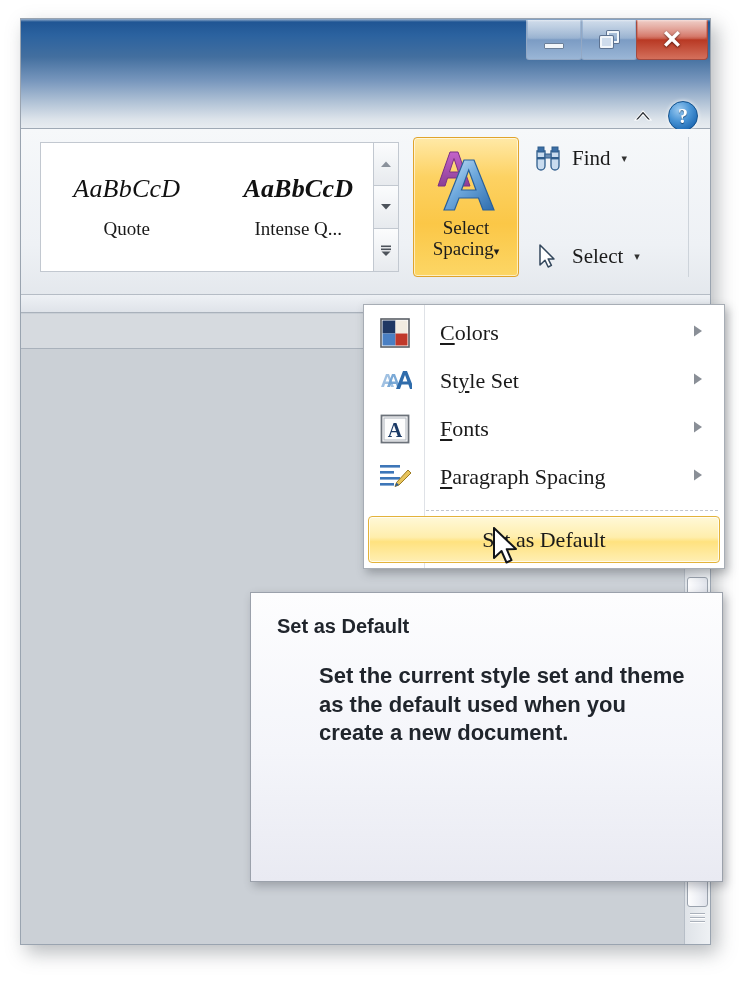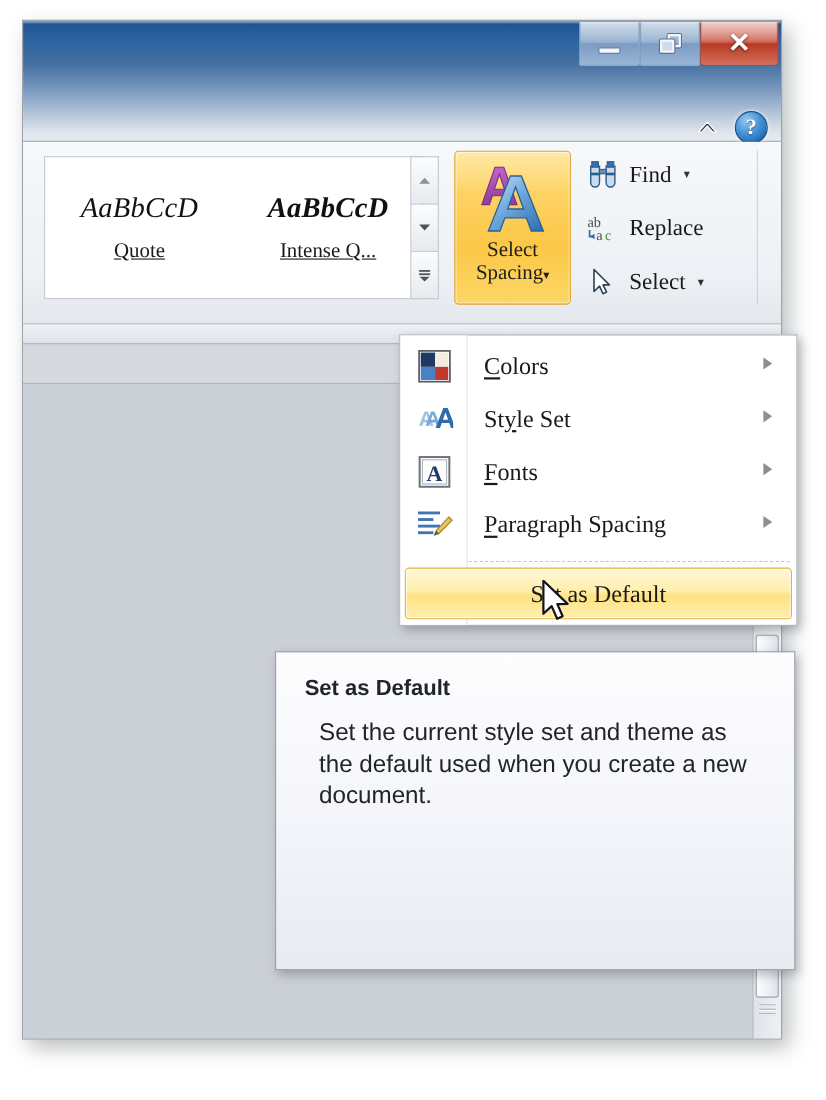--- a/index.html
+++ b/index.html
@@ -177,21 +177,20 @@
     font-size: 26px;
     color: #111;
     letter-spacing: 0.2px;
   }
   .style-sample.quote { font-family: "Liberation Serif", serif; font-style: italic; }
   .style-sample.intense { font-family: "Liberation Serif", serif; font-style: italic; font-weight: bold; }
   .style-name {
     font-size: 19px;
     color: #1a1a1a;
     font-family: "Liberation Serif", serif;
-    text-decoration: underline;
   }
 
   
   .gallery-scroll {
     position: absolute;
     left: 352px; top: 13px;
     width: 26px; height: 130px;
     display: flex; flex-direction: column;
   }
   .gs-btn {
@@ -381,24 +380,25 @@
     background: linear-gradient(to bottom, #fdfdfe 0%, #f4f5fa 55%, #e9eaf2 100%);
     border: 1px solid #9ba1ab;
     box-shadow: 3px 4px 9px rgba(60,65,72,0.33);
     padding: 22px 26px;
   }
   .tt-title {
     font-size: 20px;
     font-weight: bold;
     color: #20252c;
     font-family: "Liberation Sans", sans-serif;
-    margin-bottom: 14px;
+    margin-bottom: 24px;
   }
   .tt-body {
-    margin-left: 13px;
+    margin-left: 42px;
+    font-weight: bold;
   }
   .tt-para {
     font-size: 22px;
     line-height: 1.30;
     color: #20252c;
     font-family: "Liberation Sans", sans-serif;
   }
   .tt-para + .tt-para { margin-top: 26px; }
 
   
@@ -514,30 +514,20 @@
             <rect x="5" y="3" width="6" height="5" fill="#3b6ea5" stroke="#2f5d8c"></rect>
             <rect x="19" y="3" width="6" height="5" fill="#3b6ea5" stroke="#2f5d8c"></rect>
             <rect x="12" y="10" width="6" height="4" fill="#6b8db3" stroke="#2f5d8c"></rect>
             <rect x="4" y="13" width="8" height="2.4" fill="#2f5d8c"></rect>
             <rect x="18" y="13" width="8" height="2.4" fill="#2f5d8c"></rect>
           </svg>
           <span class="ei-label">Find</span>
           <span class="caret">▾</span>
         </div>
 
-        <div class="edit-item">
-          <svg class="ei-icon" viewBox="0 0 30 28">
-            <text x="1" y="13" font-family="Liberation Serif, serif" font-size="13" fill="#4a4a4a">ab</text>
-            <path d="M3 16 L3 22 L7 22" fill="none" stroke="#3b6ea5" stroke-width="1.6"></path>
-            <path d="M7.5 19.5 L7.5 24.5 L3.5 22 Z" fill="#3b6ea5"></path>
-            <text x="9" y="25" font-family="Liberation Serif, serif" font-size="13" fill="#4a4a4a">a</text>
-            <text x="17" y="25" font-family="Liberation Serif, serif" font-size="13" fill="#2f8f3c">c</text>
-          </svg>
-          <span class="ei-label">Replace</span>
-        </div>
 
         <div class="edit-item">
           <svg class="ei-icon" viewBox="0 0 30 28">
             <path d="M7 3 L7 23 L12 18.2 L15.2 25 L18.4 23.4 L15.2 17 L21 17 Z" fill="#ffffff" stroke="#33475c" stroke-width="1.5" stroke-linejoin="round"></path>
           </svg>
           <span class="ei-label">Select</span>
           <span class="caret">▾</span>
         </div>
 
       </div>

